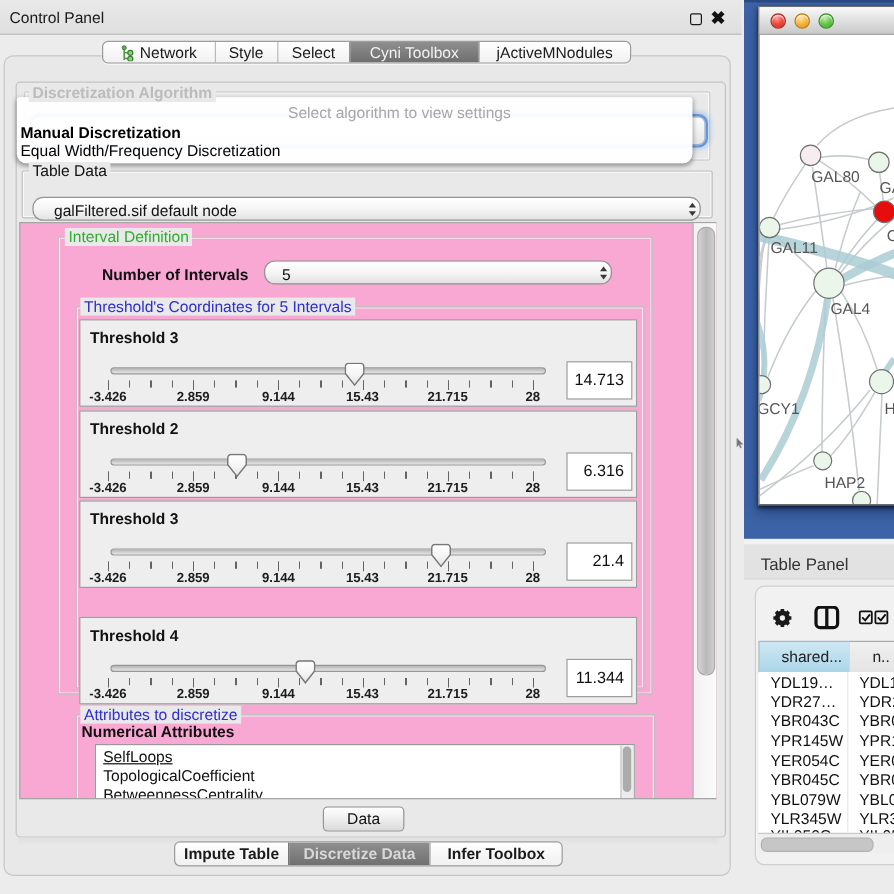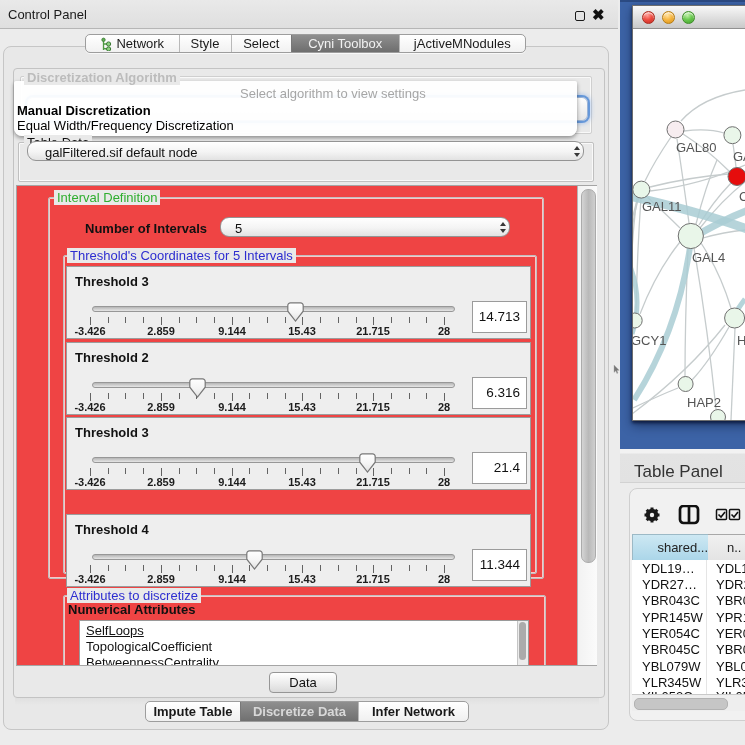--- a/index.html
+++ b/index.html
@@ -40,21 +40,21 @@
 
 .combo{background:linear-gradient(#ffffff,#f4f4f4 55%,#e2e2e2);border:1px solid #949494;
   border-radius:9px;box-shadow:inset 0 1px 0 #fff;}
 .combo .txt{position:absolute;left:17px;top:3px;font-size:13px;color:#111;}
 .arr-u{position:absolute;width:0;height:0;border-left:3px solid transparent;
   border-right:3px solid transparent;border-bottom:4.5px solid #383838;}
 .arr-d{position:absolute;width:0;height:0;border-left:3px solid transparent;
   border-right:3px solid transparent;border-top:4.5px solid #383838;}
 
 #scroll{left:16px;top:185px;width:579px;height:479px;border:1px solid #a5a5a5;
-  background:#ef4444;overflow:hidden;}
+  background:#f9a8d4;overflow:hidden;}
 #vsb{left:577px;top:186px;width:19px;height:479px;border-left:1px solid #b5b5b5;
   background:linear-gradient(90deg,#f2f2f2,#fbfbfb);}
 #vsb .thumb{position:absolute;left:3px;top:3px;width:13px;height:372px;border-radius:7px;
   background:linear-gradient(90deg,#d4d4d4,#b9b9b9 50%,#cfcfcf);border:1px solid #ababab;}
 
 .tpanel{position:absolute;left:65px;width:463px;height:71px;background:#eeeeee;border:1px solid #9c9c9c;}
 .tpanel .lab{position:absolute;left:8px;top:7px;font-weight:bold;font-size:13px;}
 .track{position:absolute;left:25px;top:39px;width:361px;height:4px;border-radius:3px;
   background:linear-gradient(#b5b5b5,#e6e6e6);border:1px solid #979797;}
 .ticks-min{position:absolute;left:23px;top:50px;width:356px;height:5.5px;
@@ -76,26 +76,26 @@
 
 #blue{left:620px;top:0;width:125px;height:450px;background:#3c63a6;border-top:2px solid #2b4a82;}
 #netwin{left:632px;top:5px;width:120px;height:414px;border:1px solid #6e6e6e;background:#fff;
   box-shadow:0 2px 3px rgba(5,15,45,.75),0 5px 10px rgba(5,15,45,.45);}
 #nettb{position:absolute;left:0;top:0;width:100%;height:22px;
   background:linear-gradient(#f8f8f8,#c9c9c9);border-bottom:1px solid #919191;}
 .tl{position:absolute;top:5px;width:11px;height:11px;border-radius:50%;box-shadow:inset 0 1.5px 1.5px rgba(255,255,255,.75);}
 #tpbar{left:620px;top:449px;width:125px;height:33px;
   background:linear-gradient(#f2f2f2 0,#f2f2f2 4px,#e3e3e3 5px,#e2e2e2 100%);
   border-bottom:1px solid #d2d2d2;}
-#tpbar .t{position:absolute;left:14px;top:13px;font-size:17px;color:#333;}
+#tpbar .t{position:absolute;left:14px;top:13px;font-size:14px;color:#333;}
 #tpbg{left:620px;top:483px;width:125px;height:262px;background:#ececec;}
 #tcontainer{left:629px;top:488px;width:130px;height:231px;background:#f1f1f1;
   border:1px solid #cfcfcf;border-radius:8px;}
 #thead1{left:632px;top:534px;width:75px;height:25px;background:linear-gradient(#cde8f3,#abd6e9);
-  border:1px solid #9cb9c6;text-align:right;text-indent:12px;line-height:25px;font-size:13px;color:#222;}
+  border:1px solid #9cb9c6;text-align:center;text-indent:12px;line-height:25px;font-size:13px;color:#222;}
 #thead2{left:708px;top:534px;width:37px;height:25px;background:linear-gradient(#f0f0f0,#e4e4e4);
   border:1px solid #a8a8a8;border-left:none;font-size:13px;color:#222;line-height:25px;padding-left:19px;}
 #trows{left:632px;top:560px;width:113px;height:135px;background:#fff;overflow:hidden;font-size:13px;padding-left:19px;}
 #trows .r{position:absolute;left:0;width:200px;height:16px;line-height:16px;}
 #trows .c1{position:absolute;left:10px;}
 #trows .c2{position:absolute;left:84px;}
 #hsb{left:632px;top:694px;width:113px;height:16px;background:#eeeeee;border-top:1px solid #c9c9c9;}
 #hsb .thumb{position:absolute;left:2px;top:3px;width:92px;height:10px;border-radius:5px;
   background:#c6c6c6;border:1px solid #b2b2b2;}
 #cursor{left:613px;top:365px;}
@@ -130,21 +130,21 @@
   <div class="abs" id="dcombo"></div>
   <div class="abs" id="popup">
     <span class="ph">Select algorithm to view settings</span>
     <span class="i1">Manual Discretization</span>
     <span class="i2">Equal Width/Frequency Discretization</span>
   </div>
   <div class="abs" id="ghost-title">Discretization Algorithm</div>
 
   <div class="abs grp" style="left:18px;top:142px;width:574px;height:38px;"></div>
   <div class="abs gtitle" style="left:24px;top:135px;">Table Data</div>
-  <div class="abs combo" style="left:27px;top:141px;width:555px;height:18px;text-decoration:underline;">
+  <div class="abs combo" style="left:27px;top:164px;width:555px;height:18px;text-decoration:underline;">
     <span class="txt">galFiltered.sif default node</span>
     <div class="arr-u" style="left:546px;top:4px;"></div>
     <div class="arr-d" style="left:546px;top:10.5px;"></div>
   </div>
 
   <div class="abs" id="scroll">
     <div class="abs grp" style="left:31px;top:11px;width:494px;height:380px;"></div>
     <div class="abs gtitle" style="left:37px;top:4px;color:#2fae2f;">Interval Definition</div>
     <div class="abs" style="left:68px;top:35px;font-weight:bold;">Number of Intervals</div>
     <div class="abs combo" style="left:203px;top:31px;width:288px;height:18px;">
@@ -261,21 +261,21 @@
     </div>
   </div>
   <div class="abs" id="vsb">
       <div class="thumb"></div>
     </div>
   <div class="abs" style="left:15px;top:698px;width:584px;height:7px;background:linear-gradient(#e0e0e0,#e8e8e8);"></div>
   <div class="abs" id="applyrow">Data</div>
   <div class="abs" id="btabs">
     <div class="seg" style="width:94px">Impute Table</div>
     <div class="seg sel" style="width:117px">Discretize Data</div>
-    <div class="seg" style="width:109px">Infer Network</div>
+    <div class="seg" style="width:109px">Infer Toolbox</div>
   </div>
 
   <div class="abs" id="blue"></div>
   <div class="abs" id="netwin">
     <div id="nettb">
       <div class="tl" style="left:9px;background:radial-gradient(circle at 40% 30%,#ff9d96,#ee4b40 45%,#c2271e);border:1px solid #a82a1e;"></div>
       <div class="tl" style="left:29px;background:radial-gradient(circle at 40% 30%,#ffe2a0,#f6b642 45%,#d98e0e);border:1px solid #b57c14;"></div>
       <div class="tl" style="left:48.5px;background:radial-gradient(circle at 40% 30%,#c0f0a8,#69c94e 45%,#3f9c28);border:1px solid #3d8c28;"></div>
     </div>
   </div>

